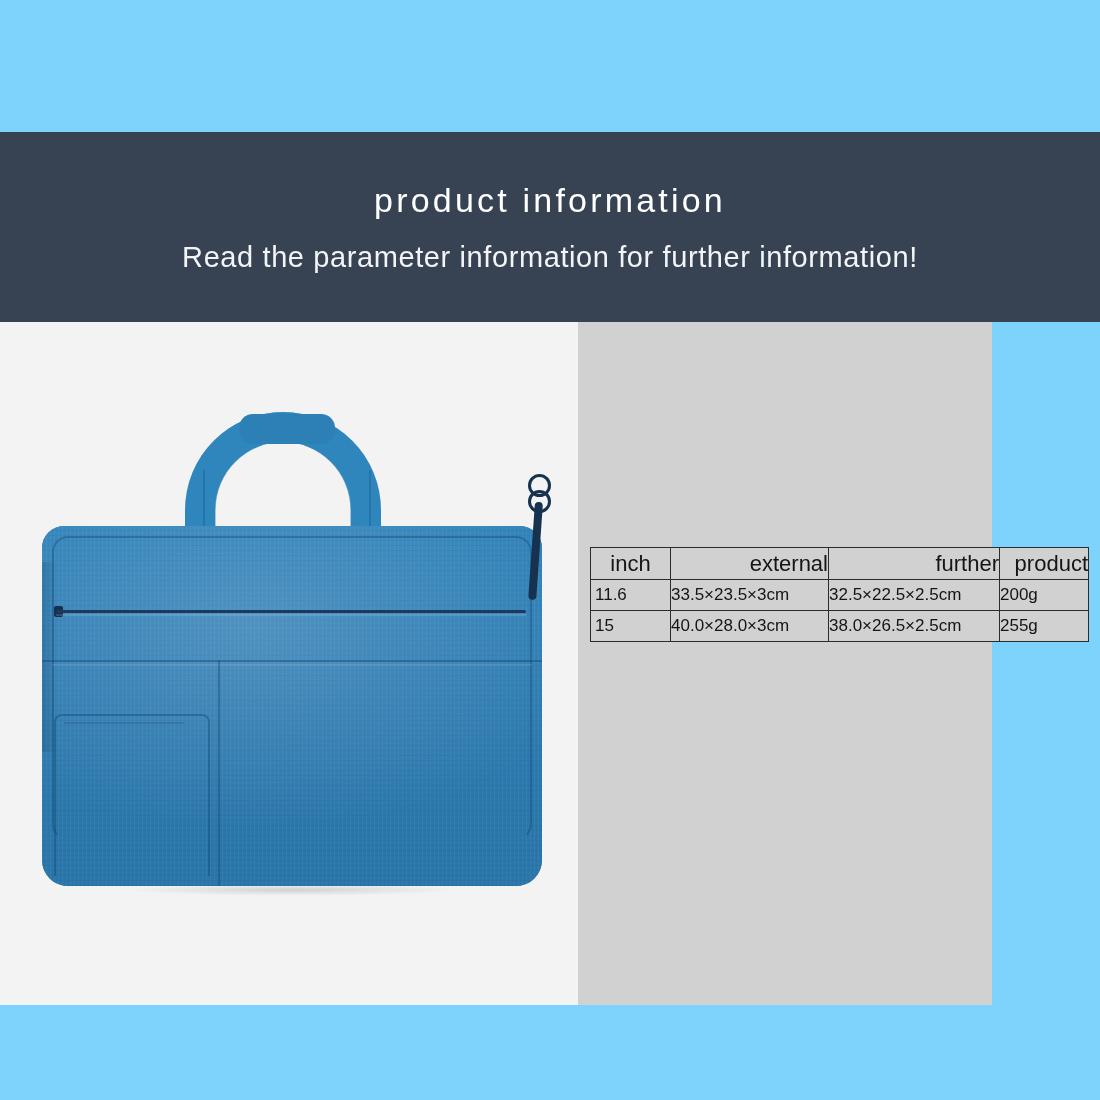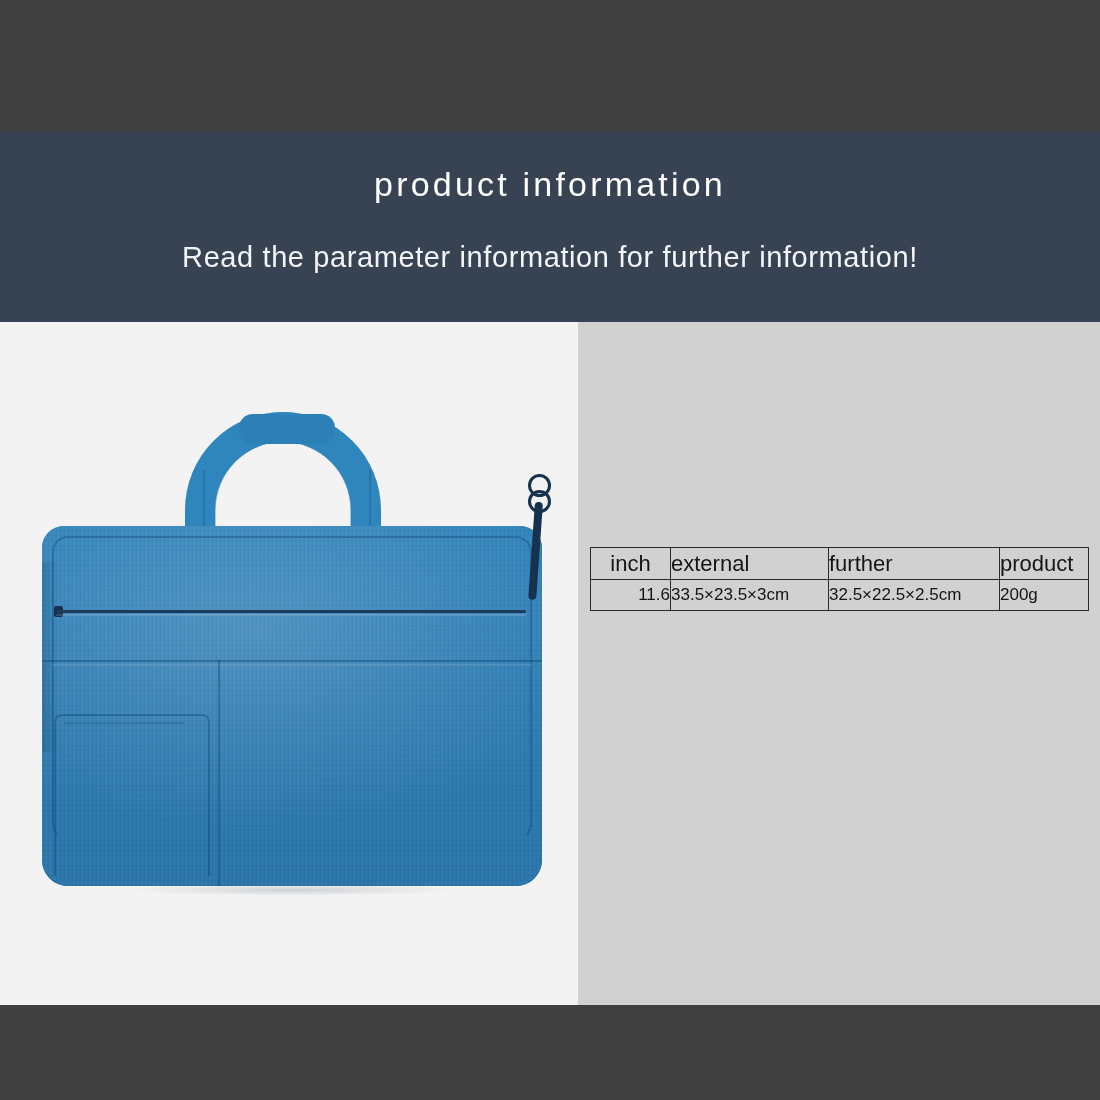--- a/index.html
+++ b/index.html
@@ -11,21 +11,21 @@
     width: 1100px;
     height: 1100px;
     font-family: "Liberation Sans", sans-serif;
     overflow: hidden;
   }
 
   #page {
     position: relative;
     width: 1100px;
     height: 1100px;
-    background: #404040;
+    background: #7dd3fc;
   }
 
   
   .banner {
     position: absolute;
     left: 0;
     top: 132px;
     width: 1100px;
     height: 190px;
     background: #374253;
@@ -42,41 +42,41 @@
     line-height: 1;
     margin: 0 0 26px 0;
     white-space: nowrap;
   }
   .banner-subtitle {
     color: #f2f4f7;
     font-size: 29px;
     font-weight: 400;
     letter-spacing: 0.6px;
     line-height: 1;
-    margin: 16px;
+    margin: 0;
     white-space: nowrap;
   }
 
   
   .panels {
     position: absolute;
     left: 0;
     top: 322px;
     width: 1100px;
     height: 683px;
     display: flex;
   }
   .panel-left {
     width: 578px;
     height: 683px;
     background: #f3f3f3;
     position: relative;
   }
   .panel-right {
-    width: 522px;
+    width: 414px;
     height: 683px;
     background: #d1d1d1;
     position: relative;
   }
 
   
   .bag-stage {
     position: absolute;
     left: 42px;
     top: 78px;
@@ -313,32 +313,32 @@
     border: 1px solid #2b2b2b;
     color: #151515;
     font-family: "Liberation Sans", sans-serif;
     font-weight: 400;
     padding: 0;
   }
   table.spec th {
     font-size: 22px;
     height: 31px;
     line-height: 31px;
-    text-align: left;
+    text-align: right;
     font-weight: 400;
   }
   table.spec th.inch-h { text-align: center; }
   table.spec td {
     font-size: 17px;
     height: 30px;
     line-height: 30px;
     text-align: left;
   }
   table.spec td.size {
-    text-align: right;
+    text-align: left;
     padding-left: 4px;
     font-size: 17px;
   }
   col.c-inch   { width: 80px; }
   col.c-ext    { width: 158px; }
   col.c-int    { width: 171px; }
   col.c-weight { width: 89px; }
 </style>
 </head>
 <body>
@@ -408,19 +408,25 @@
               <th>product</th>
             </tr>
           </thead>
           <tbody>
             <tr>
               <td class="size">11.6</td>
               <td>33.5×23.5×3cm</td>
               <td>32.5×22.5×2.5cm</td>
               <td>200g</td>
             </tr>
+            <tr>
+              <td class="size">15</td>
+              <td>40.0×28.0×3cm</td>
+              <td>38.0×26.5×2.5cm</td>
+              <td>255g</td>
+            </tr>
           </tbody>
         </table>
       </div>
     </div>
 
   </div>
 </div>
 
 </body></html>

